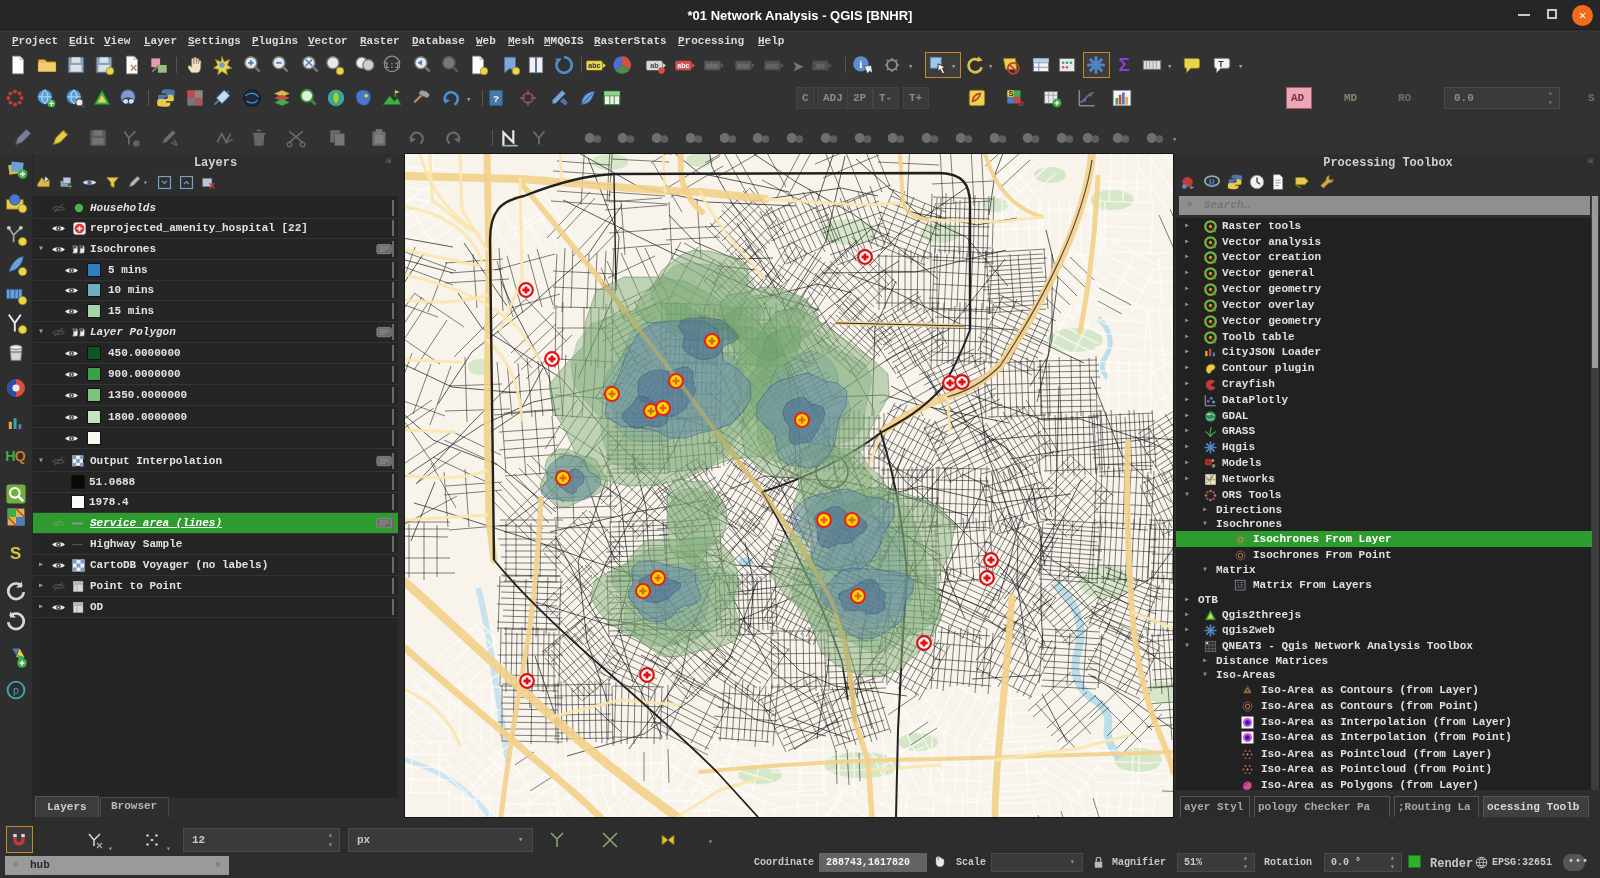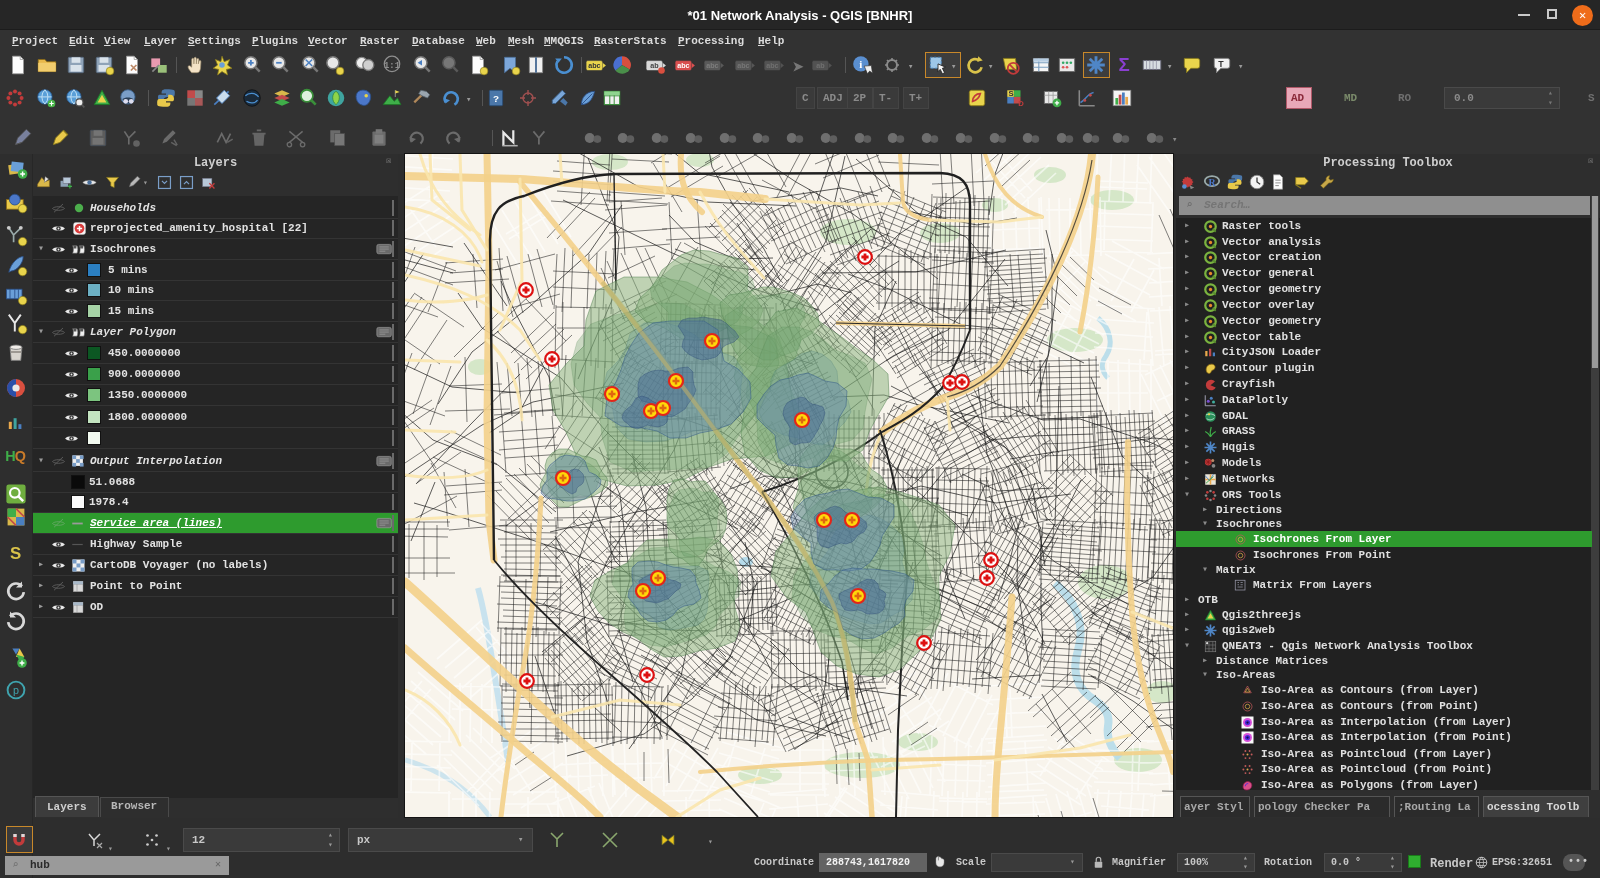--- a/index.html
+++ b/index.html
@@ -800,21 +800,21 @@
     </g>
   </svg>
 <svg class="abs" style="left:71px;top:454px" width="14" height="14" viewBox="0 0 20 20">
     <rect x="2" y="2" width="15" height="15" fill="#f0f0f0"></rect>
     <rect x="2" y="2" width="5.3" height="5.3" fill="#7a9ec8"></rect>
     <rect x="12.7" y="2" width="5.3" height="5.3" fill="#7a9ec8"></rect>
     <rect x="7.3" y="7.3" width="5.3" height="5.3" fill="#7a9ec8"></rect>
     <rect x="2" y="12.7" width="5.3" height="5.3" fill="#7a9ec8"></rect>
     <rect x="12.7" y="12.7" width="5.3" height="5.3" fill="#7a9ec8"></rect>
   </svg>
-<div class="t" style="left:90px;top:456px;color:#e2e2e2;font-style:italic;">Output Interpolation</div>
+<div class="t" style="left:90px;top:456px;color:#e2e2e2;">Output Interpolation</div>
 <svg class="abs" style="left:376px;top:453px" width="17" height="17" viewBox="0 0 20 20">
     <rect x="1" y="4" width="17" height="11" rx="2" fill="#6a6a6a" stroke="#999" stroke-width=".8"></rect>
     <path d="M4 7h11M4 9.5h11M4 12h7" stroke="#999" stroke-width="1"></path>
   </svg>
 <div class="abs" style="left:33px;top:471px;width:365px;height:1px;background:#343434"></div>
 <div class="abs" style="left:71px;top:475px;width:14px;height:14px;background:#0a0a0a;border:1px solid #111"></div>
 <div class="t" style="left:89px;top:477px;color:#e2e2e2;">51.0688</div>
 <div class="abs" style="left:33px;top:492px;width:365px;height:1px;background:#343434"></div>
 <div class="abs" style="left:71px;top:495px;width:14px;height:14px;background:#fafafa;border:1px solid #111"></div>
 <div class="t" style="left:89px;top:497px;color:#e2e2e2;">1978.4</div>
@@ -961,21 +961,21 @@
 <div class="t" style="left:956px;top:858px;color:#c8c8c8;font-size:10px">Scale</div>
 <div class="abs" style="left:991px;top:853px;width:92px;height:19px;background:#3a3a3a;border:1px solid #4a4a4a"></div>
 <div class="t" style="left:998px;top:882px;color:#c8c8c8;font-size:10px">1:49362</div>
 <div class="t" style="left:1070px;top:858px;color:#999;font-size:8px">▾</div>
 <svg class="abs" style="left:1091px;top:855px" width="15" height="15" viewBox="0 0 20 20">
     <rect x="5" y="9" width="10" height="8" rx="1" fill="#b8b8b8"></rect>
     <path d="M7 9V6a3 3 0 0 1 6 0v3" fill="none" stroke="#b8b8b8" stroke-width="1.6"></path>
   </svg>
 <div class="t" style="left:1112px;top:858px;color:#c8c8c8;font-size:10px">Magnifier</div>
 <div class="abs" style="left:1177px;top:853px;width:78px;height:19px;background:#3a3a3a;border:1px solid #4a4a4a"></div>
-<div class="t" style="left:1184px;top:858px;color:#c8c8c8;font-size:10px">100%</div>
+<div class="t" style="left:1184px;top:858px;color:#c8c8c8;font-size:10px">51%</div>
 <div class="t" style="left:1243px;top:854px;color:#999;font-size:8px">▴</div>
 <div class="t" style="left:1243px;top:863px;color:#999;font-size:8px">▾</div>
 <div class="t" style="left:1264px;top:858px;color:#c8c8c8;font-size:10px">Rotation</div>
 <div class="abs" style="left:1324px;top:853px;width:78px;height:19px;background:#3a3a3a;border:1px solid #4a4a4a"></div>
 <div class="t" style="left:1331px;top:858px;color:#c8c8c8;font-size:10px">0.0 °</div>
 <div class="t" style="left:1390px;top:854px;color:#999;font-size:8px">▴</div>
 <div class="t" style="left:1390px;top:863px;color:#999;font-size:8px">▾</div>
 <div class="abs" style="left:1408px;top:855px;width:13px;height:13px;background:#2fae2f;border:1px solid #1a7a1a"></div>
 <div class="t" style="left:1430px;top:858px;color:#c8c8c8;font-size:12px">Render</div>
 <svg class="abs" style="left:1474px;top:855px" width="15" height="15" viewBox="0 0 20 20">
@@ -1070,21 +1070,21 @@
     <circle cx="10" cy="10" r="2.2" fill="#e88a2a"></circle>
     <path d="M13 13l4 4" stroke="#5a8f2f" stroke-width="2.4"></path>
   </svg>
 <div class="t" style="left:1222px;top:316px;color:#e0e0e0">Vector geometry</div>
 <div class="t" style="left:1184px;top:332px;color:#8a8a8a;font-size:10px">▸</div>
 <svg class="abs" style="left:1203px;top:330px" width="15" height="15" viewBox="0 0 20 20">
     <circle cx="10" cy="10" r="7" fill="none" stroke="#7ab33f" stroke-width="3"></circle>
     <circle cx="10" cy="10" r="2.2" fill="#e88a2a"></circle>
     <path d="M13 13l4 4" stroke="#5a8f2f" stroke-width="2.4"></path>
   </svg>
-<div class="t" style="left:1222px;top:332px;color:#e0e0e0">Vector table</div>
+<div class="t" style="left:1222px;top:332px;color:#e0e0e0">Toolb table</div>
 <div class="t" style="left:1184px;top:347px;color:#8a8a8a;font-size:10px">▸</div>
 <svg class="abs" style="left:1203px;top:345px" width="15" height="15" viewBox="0 0 20 20">
     <rect x="3" y="8" width="3" height="7" fill="#e8a84c"></rect>
     <rect x="8" y="5" width="3" height="10" fill="#c24b4b"></rect>
     <rect x="13" y="10" width="3" height="5" fill="#4a7fc1"></rect>
   </svg>
 <div class="t" style="left:1222px;top:347px;color:#e0e0e0">CityJSON Loader</div>
 <div class="t" style="left:1184px;top:363px;color:#8a8a8a;font-size:10px">▸</div>
 <svg class="abs" style="left:1203px;top:361px" width="15" height="15" viewBox="0 0 20 20">
     <path d="M6 16c-3-3-2-9 2-11s9 0 8 4-4 2-5 5-3 3-5 2z" fill="#e9c94a" stroke="#8a6a14" stroke-width="1"></path>

